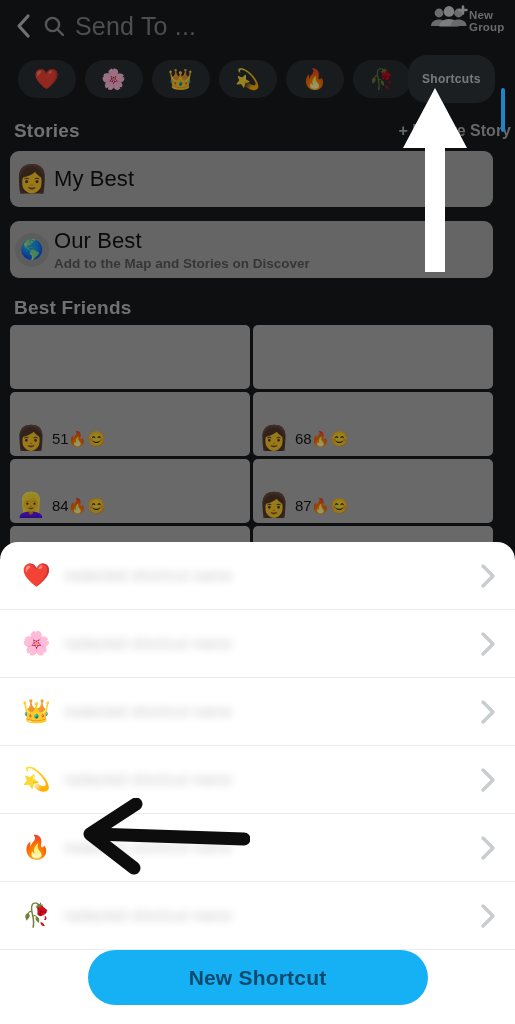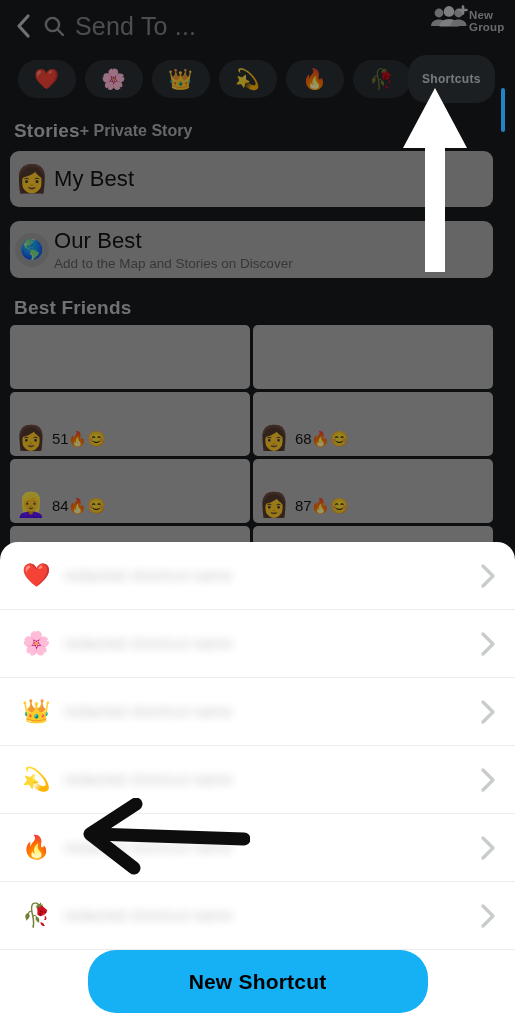--- a/index.html
+++ b/index.html
@@ -75,21 +75,21 @@
     width:4px; height:44px; border-radius:2px; background:#1f84c9;
     z-index:6;
   }
 
   
   .section-label {
     font-size:19px; font-weight:700; color:#babec1; letter-spacing:.2px;
   }
   .stories-head {
     position:absolute; top:118px; left:14px; right:4px; height:26px;
-    display:flex; align-items:center; 
+    display:flex; align-items:center; justify-content:space-between;
   }
   .private-story {
     font-size:16px; font-weight:700; color:#a9adb0; white-space:nowrap;
   }
 
   
   .story-row {
     position:absolute; left:10px; right:22px;
     background:#a9a9a9; border-radius:9px;
     display:flex; align-items:center;
@@ -100,21 +100,21 @@
     width:44px; flex:0 0 auto; display:flex; align-items:center; justify-content:center;
     font-size:27px;
   }
   .globe-badge {
     width:34px; height:34px; border-radius:50%;
     background:#9b9b9b; display:flex; align-items:center; justify-content:center;
     font-size:19px;
   }
   .story-text { display:flex; flex-direction:column; justify-content:center; }
   .story-title { font-size:22px; color:#111; font-weight:400; letter-spacing:.1px; }
-  .story-sub { font-size:13.5px; color:#5b5b5b; font-weight:400; margin-top:2px; }
+  .story-sub { font-size:13.5px; color:#5b5b5b; font-weight:700; margin-top:2px; }
 
   
   .bf-head { position:absolute; top:297px; left:14px; }
   .bf-grid {
     position:absolute; top:325px; left:10px; right:22px;
     display:grid; grid-template-columns:1fr 1fr; gap:3px 3px;
   }
   .bf-cell {
     background:#b0b0b0; border-radius:5px; height:64px;
     display:flex; align-items:flex-end; padding:0 8px 6px 6px;
@@ -142,23 +142,23 @@
   .sheet-label {
     flex:1 1 auto; font-size:16px; color:#3a3a3a;
     filter:blur(4px); opacity:.28; white-space:nowrap; overflow:hidden;
   }
   .sheet-chevron { color:#c9ccce; flex:0 0 auto; display:flex; align-items:center; }
   .sheet-footer {
     position:absolute; left:0; right:0; bottom:0; height:74px;
     display:flex; align-items:flex-start; justify-content:center; padding-top:0;
   }
   .new-shortcut-btn {
-    width:340px; height:63px; border-radius:28px;
+    width:340px; height:55px; border-radius:28px;
     background:#16b0f5; border:none; cursor:pointer;
-    color:#000000; font-size:21px; font-weight:700; letter-spacing:.2px;
+    color:#0c4a6e; font-size:21px; font-weight:700; letter-spacing:.2px;
     font-family:"Liberation Sans", sans-serif;
     display:flex; align-items:center; justify-content:center;text-align:right;
   }
 
   
   .annotation { position:absolute; z-index:40; pointer-events:none; }
   #arrow-up   { left:398px; top:86px; }
   #arrow-left { left:78px;  top:798px; }
 </style>
 </head>

